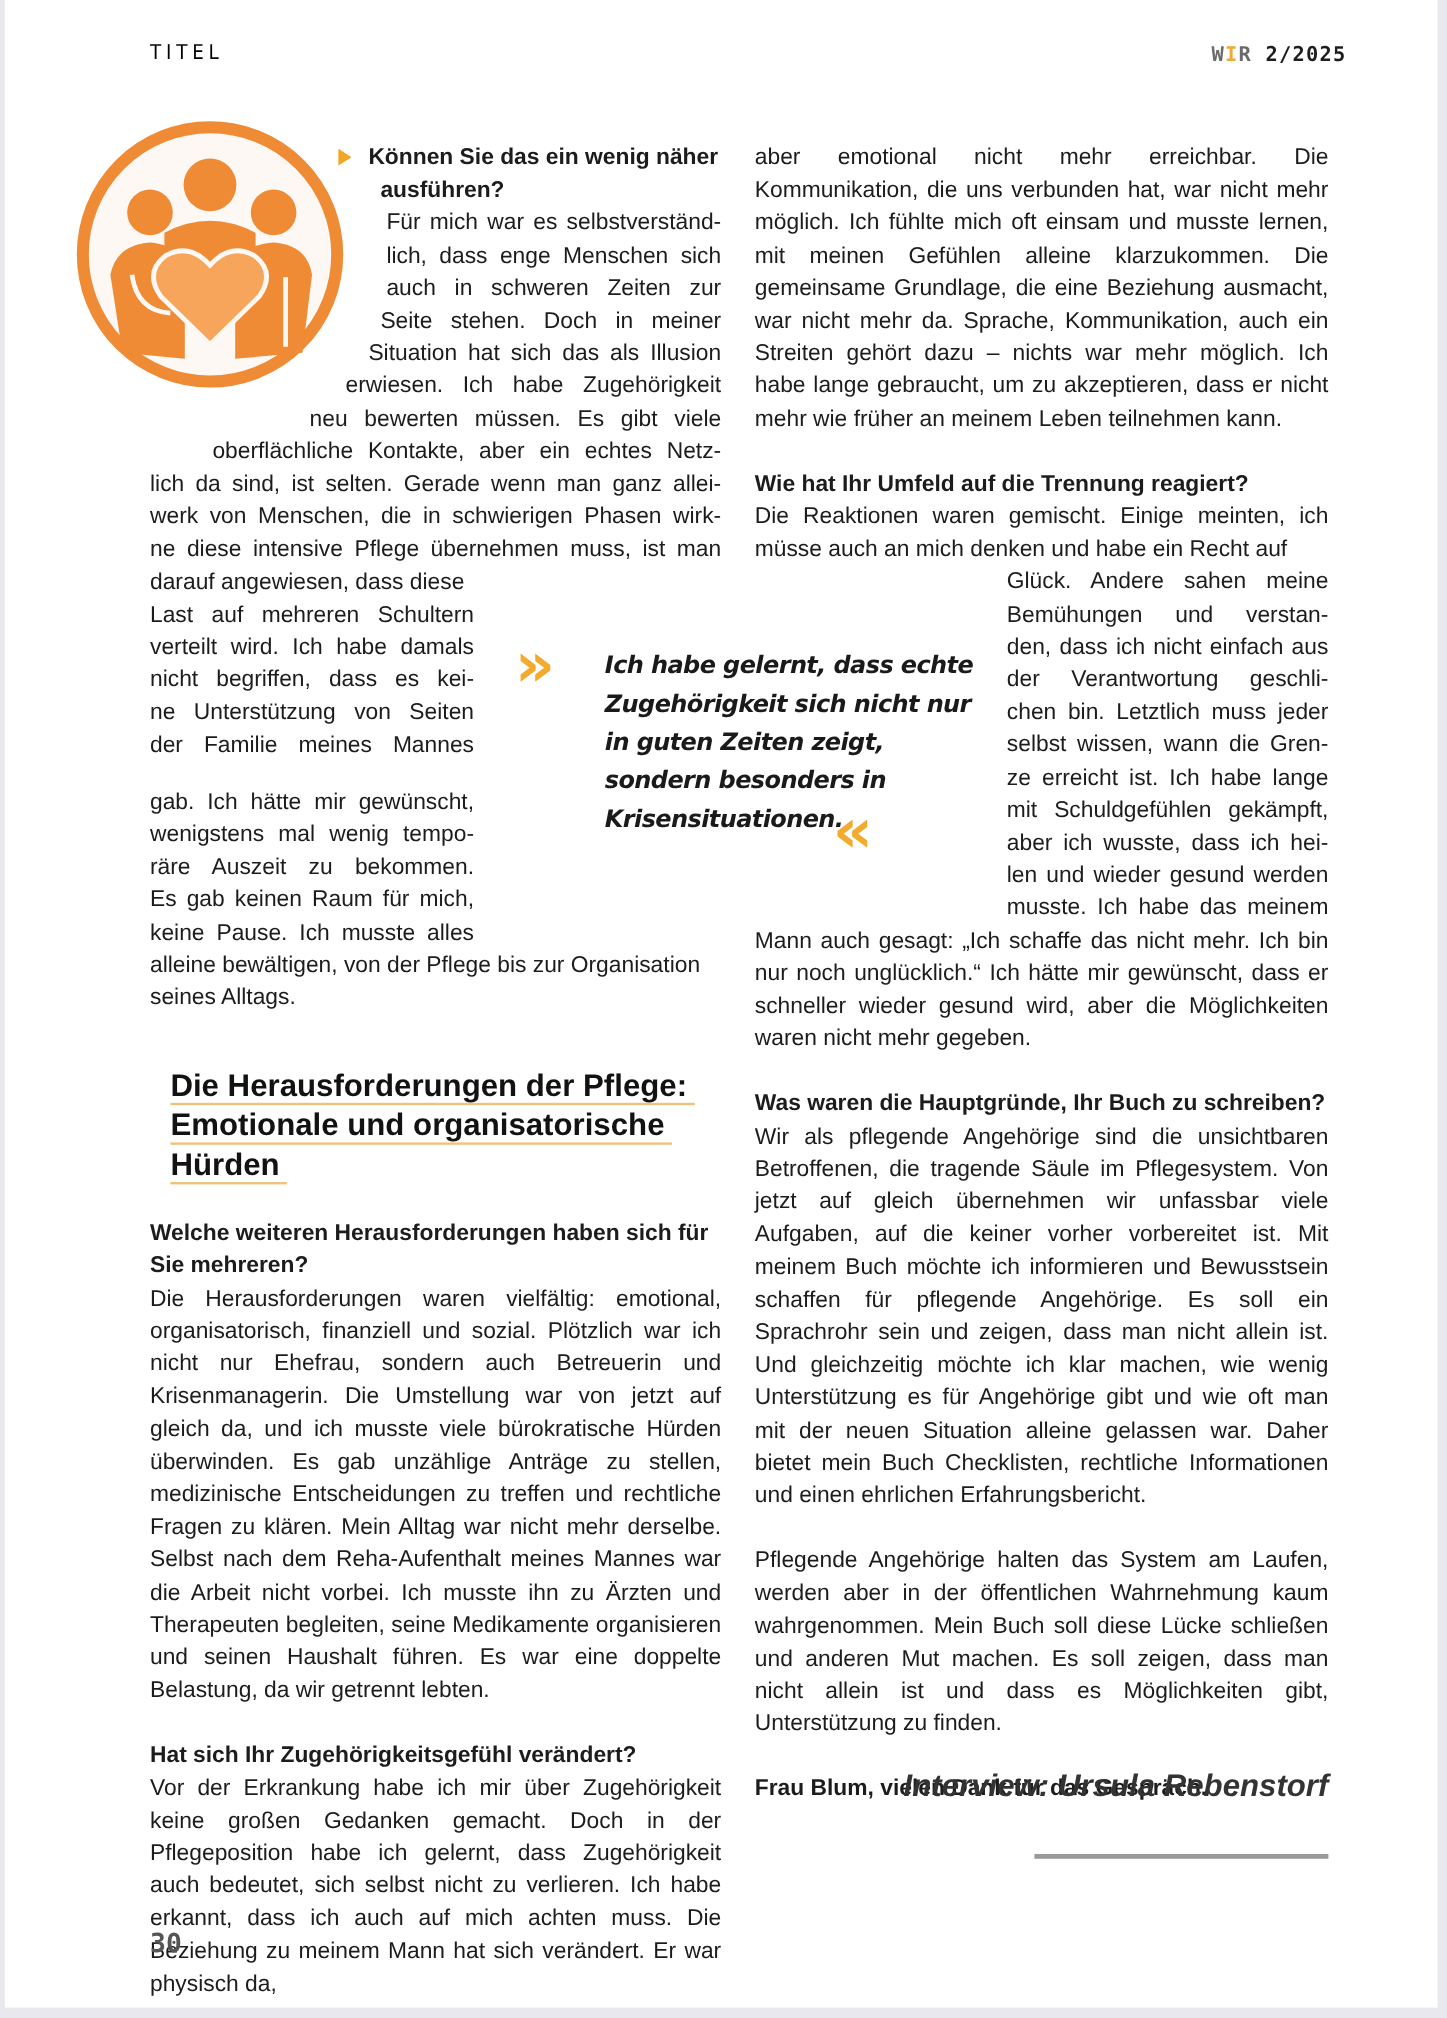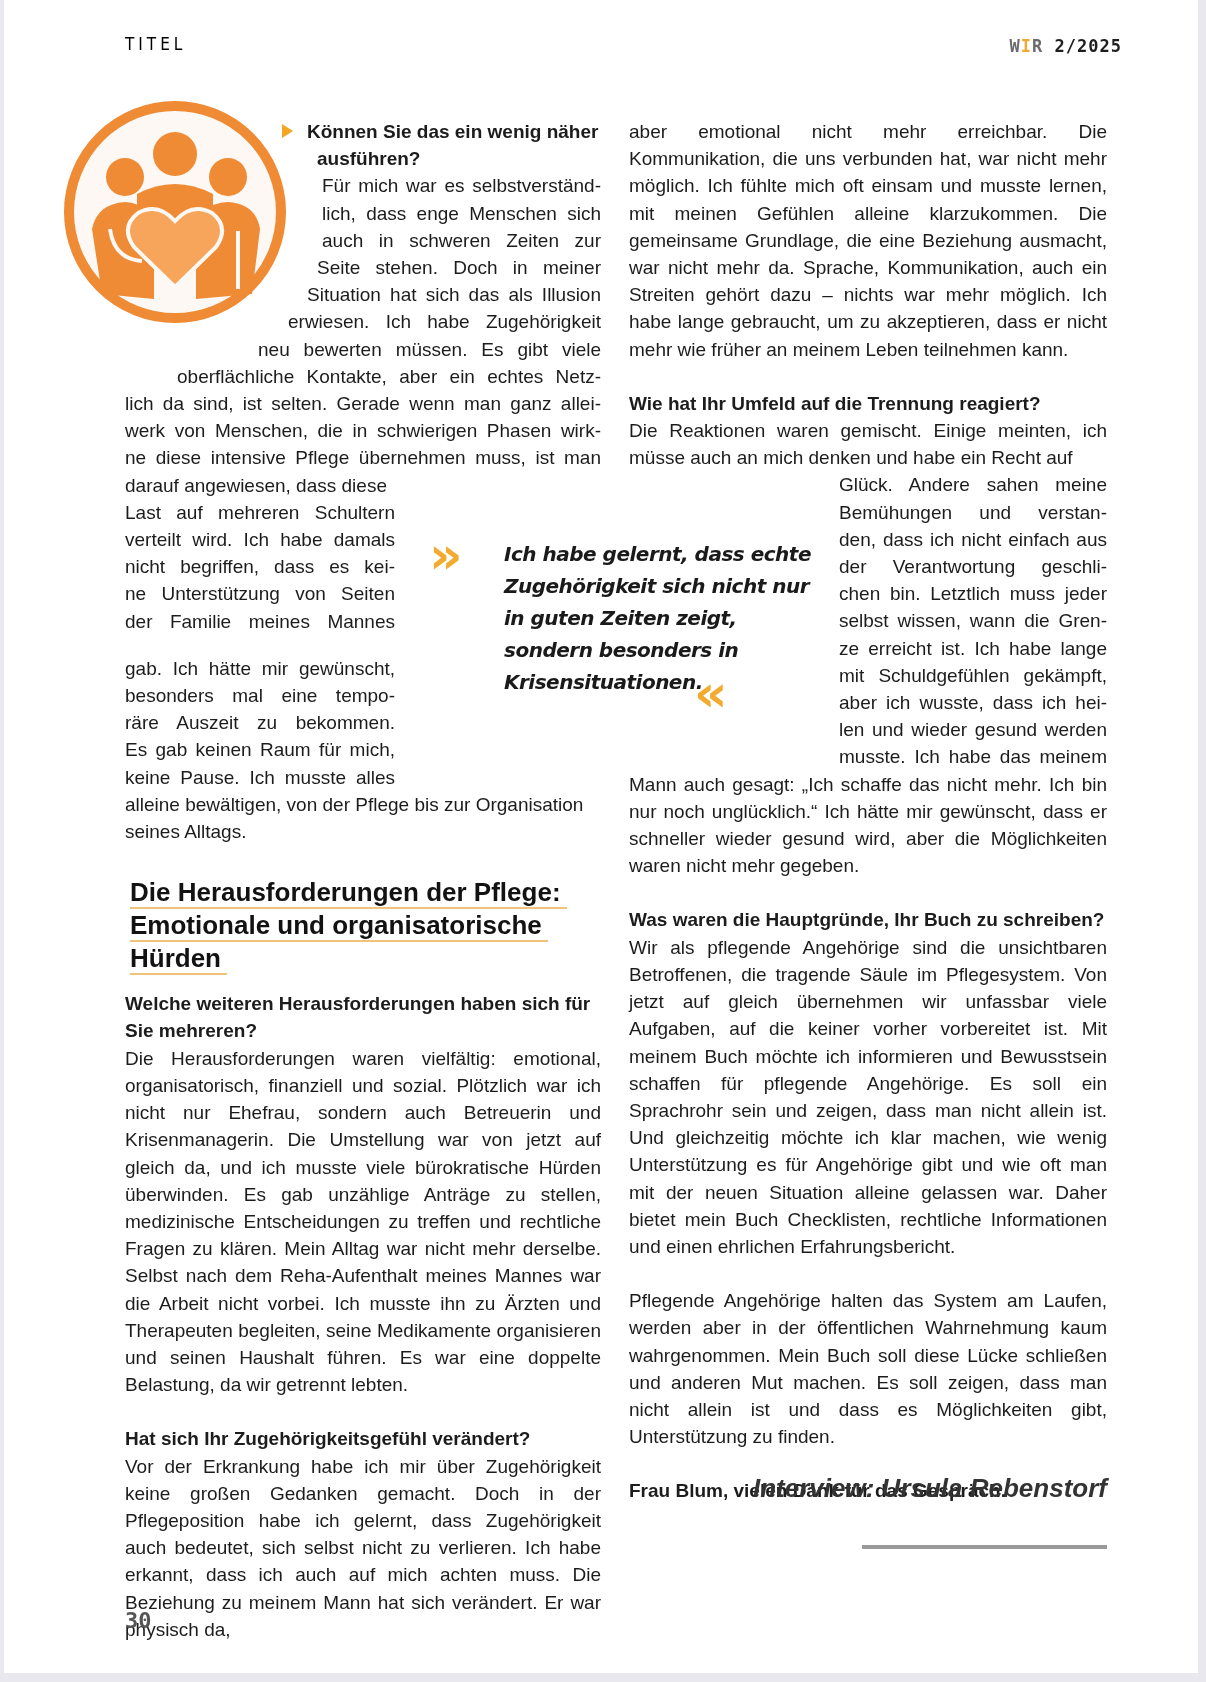--- a/index.html
+++ b/index.html
@@ -67,21 +67,21 @@
     font-size: 52px; color: #f2ab2e; font-weight: bold;
     font-family: "DejaVu Sans", sans-serif;
   }
   .quo-close {
     position: absolute; left: 690px; top: 663px;
     font-size: 52px; color: #f2ab2e; font-weight: bold;
     font-family: "DejaVu Sans", sans-serif;
   }
   .section-title {
     font-size: 26px; line-height: 32px; font-weight: bold;
-    color: #121212; margin: 5px;
+    color: #121212; margin: 17px;
   }
   .section-title span {
     border-bottom: 2px solid #f0c27a;
     padding-right: 6px;
     display: inline-block;
     line-height: 30px;
   }
   .byline-rule {
     position: absolute; left: 858px; top: 1545px;
     width: 245px; height: 4px; background: #9a9a9a;
@@ -142,21 +142,21 @@
     <div class="line just">lich da sind, ist selten. Gerade wenn man ganz allei-</div>
     <div class="line just">werk von Menschen, die in schwierigen Phasen wirk-</div>
     <div class="line just">ne diese intensive Pflege übernehmen muss, ist man</div>
     <div class="line" style="width:270px;">darauf angewiesen, dass diese</div>
     <div class="line just" style="width:270px;">Last auf mehreren Schultern</div>
     <div class="line just" style="width:270px;">verteilt wird. Ich habe damals</div>
     <div class="line just" style="width:270px;">nicht begriffen, dass es kei-</div>
     <div class="line just" style="width:270px;">ne Unterstützung von Seiten</div>
     <div class="line just" style="width:270px;">der Familie meines Mannes</div>
     <div class="line just" style="width:270px;margin-top:20px;">gab. Ich hätte mir gewünscht,</div>
-    <div class="line just" style="width:270px;">besonders mal eine tempo-</div>
+    <div class="line just" style="width:270px;">wenigstens mal wenig tempo-</div>
     <div class="line just" style="width:270px;">räre Auszeit zu bekommen.</div>
     <div class="line just" style="width:270px;">Es gab keinen Raum für mich,</div>
     <div class="line just" style="width:270px;">keine Pause. Ich musste alles</div>
     <div class="line">alleine bewältigen, von der Pflege bis zur Organisation</div>
     <div class="line">seines Alltags.</div>
 
     <div style="height:26px;"></div>
     <div class="section-title">
       <span>Die Herausforderungen der Pflege:</span><br>
       <span>Emotionale und organisatorische</span><br>

